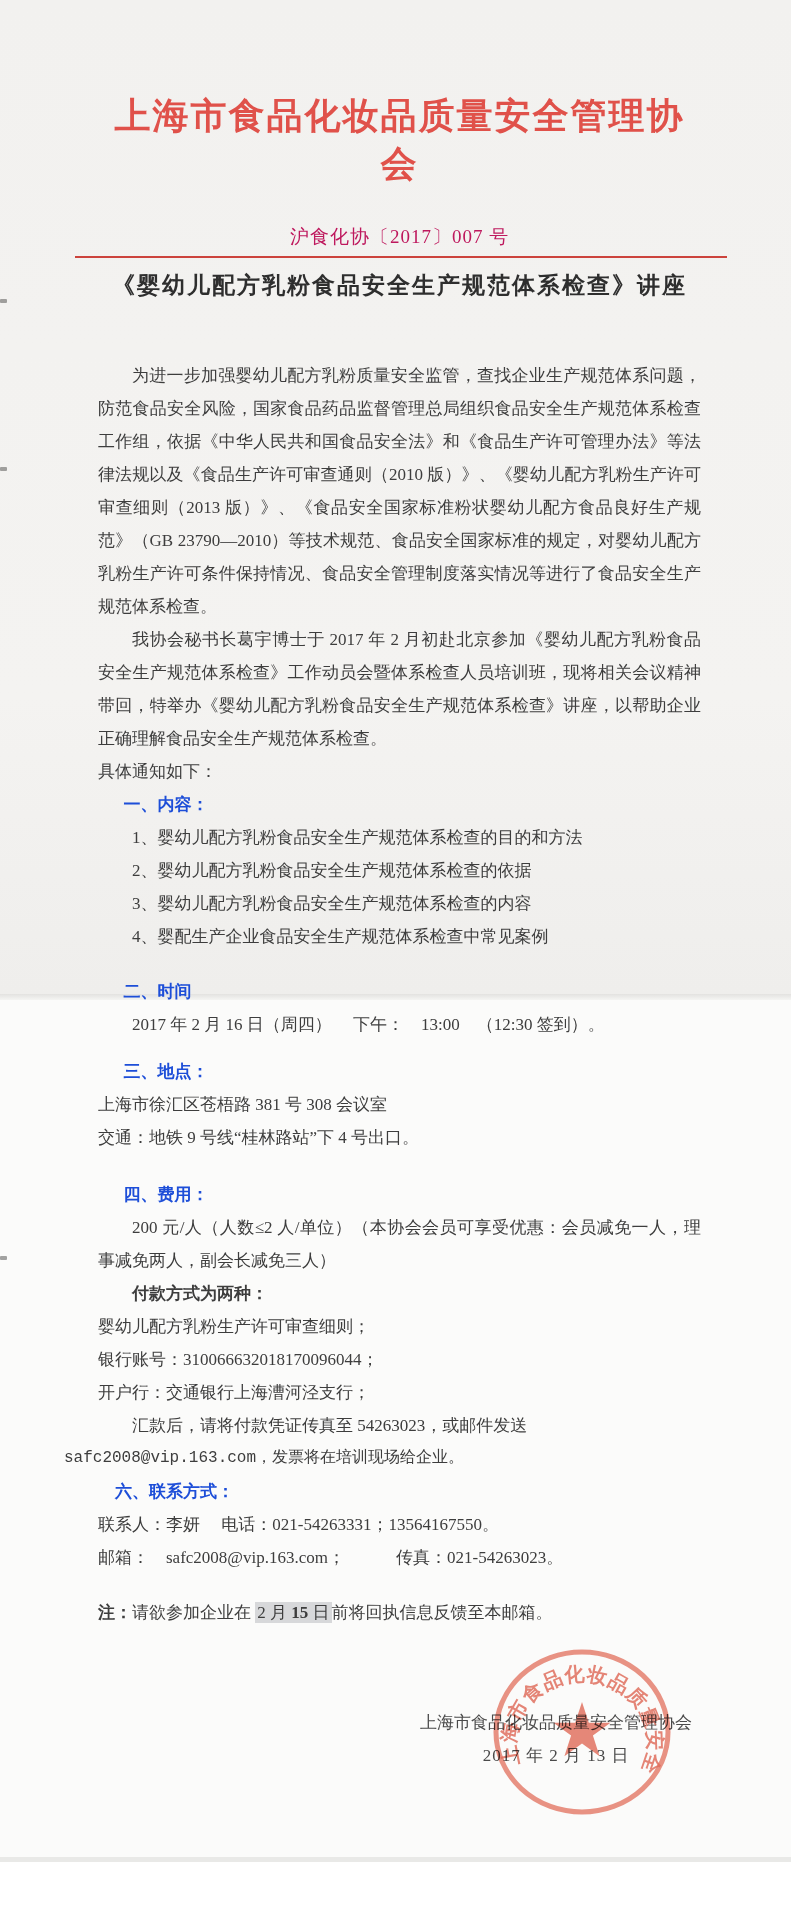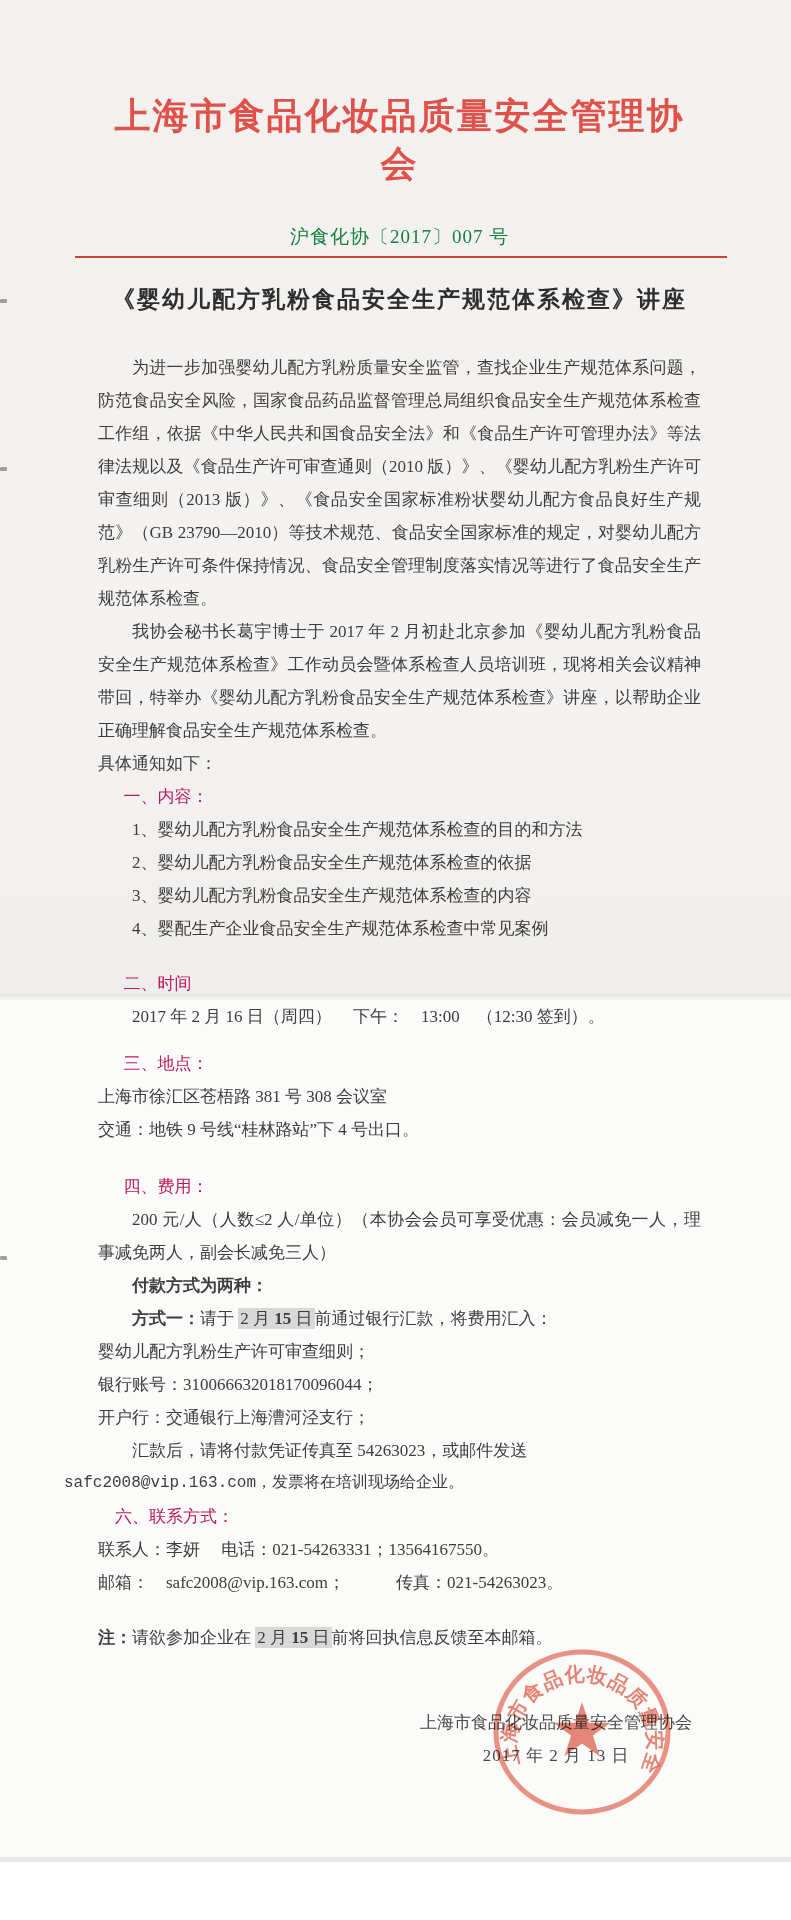--- a/index.html
+++ b/index.html
@@ -58,46 +58,46 @@
     line-height: 48px;
     font-weight: 700;
     letter-spacing: 2px;
     color: #e0514a;
   }
   .doc-number {
     margin-top: 36px;
     text-align: center;
     font-size: 19px;
     line-height: 26px;
-    color: #15803d;
+    color: #be185d;
     letter-spacing: 1px;
   }
   .red-rule {
     margin: 6px -26px 0 -23px;
     height: 2px;
     background: #cc433c;
   }
   .lecture-title {
-    margin-top: 27px;
+    margin-top: 13px;
     text-align: center;
     font-size: 23px;
     line-height: 30px;
     font-weight: 700;
     letter-spacing: 2px;
     color: #2e2e2e;
   }
 
   .para { text-indent: 2em; text-align: justify; }
-  .para1 { margin-top: 36px; }
+  .para1 { margin-top: 58px; }
   .no-indent { text-indent: 0; }
 
   .sec-heading {
     text-indent: 1.5em;
-    font-weight: 400;
-    color: #be185d;
+    font-weight: 700;
+    color: #1d4ed8;
   }
   .list-item { text-indent: 2em; }
 
   .gap-time { margin-top: 22px; }
   .gap-location { margin-top: 14px; }
   .gap-fee { margin-top: 24px; }
   .gap-note { margin-top: 22px; }
 
   .indent2 { text-indent: 2em; }
   .bold { font-weight: 600; }
@@ -176,23 +176,20 @@
     <div class="indent2">2017 年 2 月 16 日（周四）　 下午：　13:00　（12:30 签到）。</div>
 
     <div class="sec-heading gap-location">三、地点：</div>
     <div>上海市徐汇区苍梧路 381 号 308 会议室</div>
     <div>交通：地铁 9 号线“桂林路站”下 4 号出口。</div>
 
     <div class="sec-heading gap-fee">四、费用：</div>
     <div class="para">200 元/人（人数≤2 人/单位）（本协会会员可享受优惠：会员减免一人，理事减免两人，副会长减免三人）</div>
     <div class="indent2 bold">付款方式为两种：</div>
 
-    <div class="indent2">
-      <span class="bold">方式一：</span><span>请于 </span><span class="hl"><span>2 月 </span><span class="num">15</span><span> 日</span></span><span>前通过银行汇款，将费用汇入：</span>
-    </div>
     <div>婴幼儿配方乳粉生产许可审查细则；</div>
     <div>银行账号：310066632018170096044；</div>
     <div>开户行：交通银行上海漕河泾支行；</div>
     <div class="indent2">汇款后，请将付款凭证传真至 54263023，或邮件发送</div>
     <div class="email-line">safc2008@vip.163.com，发票将在培训现场给企业。</div>
 
     <div class="sec-heading" style="text-indent:1em">六、联系方式：</div>
     <div>联系人：李妍　 电话：021-54263331；13564167550。</div>
     <div>邮箱：　safc2008@vip.163.com；　　　传真：021-54263023。</div>
 

